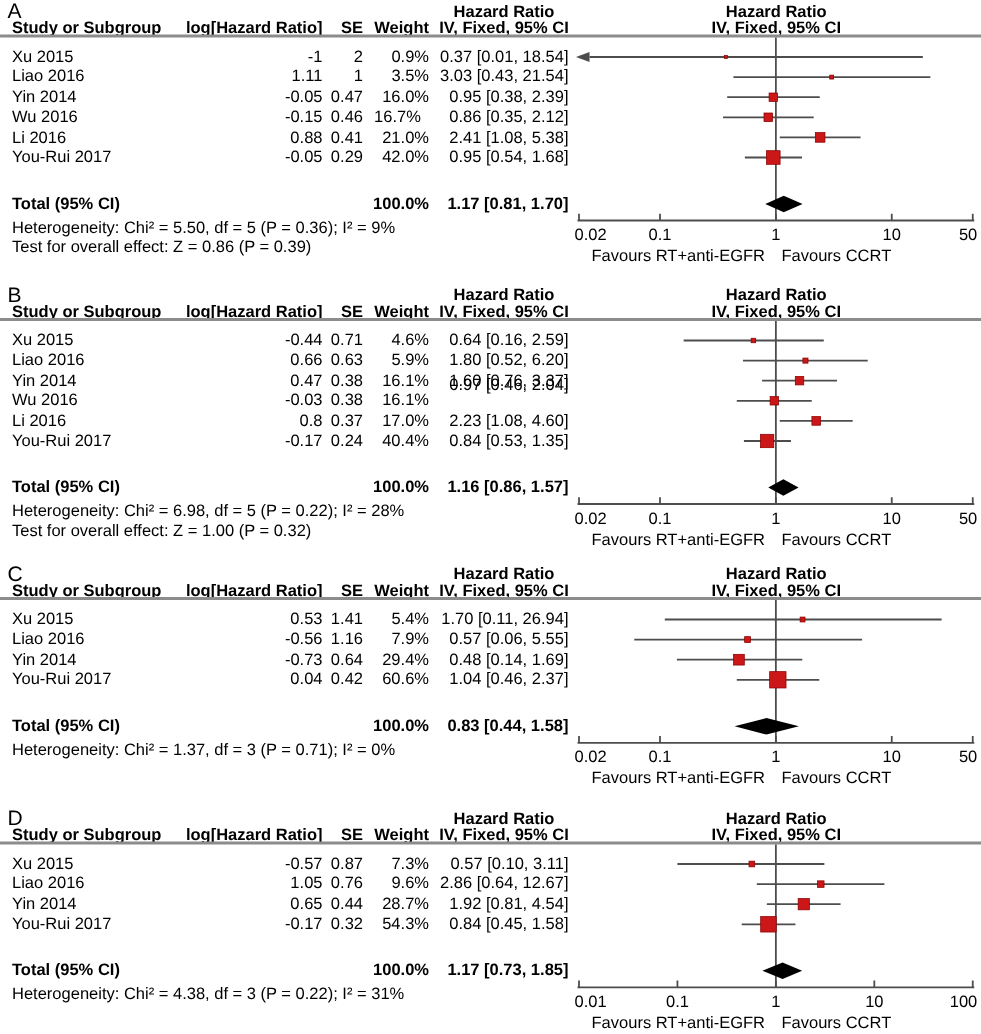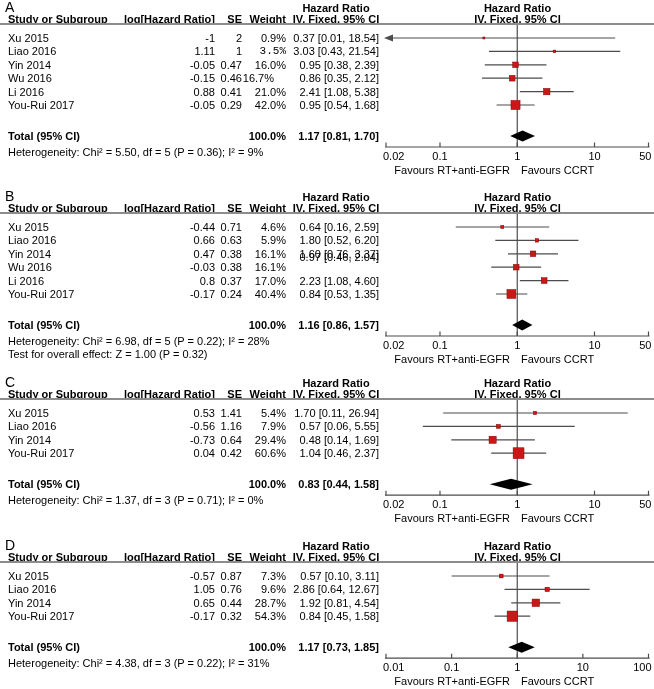--- a/index.html
+++ b/index.html
@@ -33,46 +33,47 @@
       <div class="abs b c" style="left: 454px; top: 11px; width: 127px;">IV, Fixed, 95% CI</div>
       <div class="rule" style="top: 21px;"></div>
       <div class="abs" style="left: 8px; top: 30px;">Xu 2015</div>
       <div class="abs r" style="left: 115px; top: 30px; width: 100px;">-1</div>
       <div class="abs r" style="left: 200px; top: 30px; width: 42px;">2</div>
       <div class="abs r" style="left: 244px; top: 30px; width: 42px;">0.9%</div>
       <div class="abs r" style="left: 286px; top: 30px; width: 93px;">0.37 [0.01, 18.54]</div>
       <div class="abs" style="left: 8px; top: 43.4px;">Liao 2016</div>
       <div class="abs r" style="left: 115px; top: 43.4px; width: 100px;">1.11</div>
       <div class="abs r" style="left: 200px; top: 43.4px; width: 42px;">1</div>
-      <div class="abs r" style="left: 244px; top: 43.4px; width: 42px; font-family: Liberation Mono, monospace;">3.5%</div>
+      <div class="abs r" style="left: 244px; top: 43.4px; width: 42px;">3.5%</div>
       <div class="abs r" style="left: 286px; top: 43.4px; width: 93px;">3.03 [0.43, 21.54]</div>
       <div class="abs" style="left: 8px; top: 56.8px;">Yin 2014</div>
       <div class="abs r" style="left: 115px; top: 56.8px; width: 100px;">-0.05</div>
       <div class="abs r" style="left: 200px; top: 56.8px; width: 42px;">0.47</div>
       <div class="abs r" style="left: 244px; top: 56.8px; width: 42px;">16.0%</div>
       <div class="abs r" style="left: 286px; top: 56.8px; width: 93px;">0.95 [0.38, 2.39]</div>
       <div class="abs" style="left: 8px; top: 70.2px;">Wu 2016</div>
       <div class="abs r" style="left: 115px; top: 70.2px; width: 100px;">-0.15</div>
       <div class="abs r" style="left: 200px; top: 70.2px; width: 42px;">0.46</div>
-      <div class="abs r" style="left: 232px; top: 70.2px; width: 42px;">16.7%</div>
+      <div class="abs r" style="left: 244px; top: 70.2px; width: 42px; text-align: center;">16.7%</div>
       <div class="abs r" style="left: 286px; top: 70.2px; width: 93px;">0.86 [0.35, 2.12]</div>
       <div class="abs" style="left: 8px; top: 83.6px;">Li 2016</div>
       <div class="abs r" style="left: 115px; top: 83.6px; width: 100px;">0.88</div>
       <div class="abs r" style="left: 200px; top: 83.6px; width: 42px;">0.41</div>
       <div class="abs r" style="left: 244px; top: 83.6px; width: 42px;">21.0%</div>
       <div class="abs r" style="left: 286px; top: 83.6px; width: 93px;">2.41 [1.08, 5.38]</div>
       <div class="abs" style="left: 8px; top: 97px;">You-Rui 2017</div>
       <div class="abs r" style="left: 115px; top: 97px; width: 100px;">-0.05</div>
       <div class="abs r" style="left: 200px; top: 97px; width: 42px;">0.29</div>
       <div class="abs r" style="left: 244px; top: 97px; width: 42px;">42.0%</div>
       <div class="abs r" style="left: 286px; top: 97px; width: 93px;">0.95 [0.54, 1.68]</div>
       <div class="abs b" style="left: 8px; top: 128px;">Total (95% CI)</div>
       <div class="abs b r" style="left: 244px; top: 128px; width: 42px;">100.0%</div>
       <div class="abs b r" style="left: 286px; top: 128px; width: 93px;">1.17 [0.81, 1.70]</div>
       <div class="abs" style="left: 8px; top: 143.5px;">Heterogeneity: Chi² = 5.50, df = 5 (P = 0.36); I² = 9%</div>
+      <div class="abs" style="left: 8px; top: 157px;">Test for overall effect: Z = 0.86 (P = 0.39)</div>
       <svg class="plot" width="654" height="188">
         <line x1="517.25" y1="23" x2="517.25" y2="145" stroke="#4d4d4d" stroke-width="1.2"></line>
         <line x1="393" y1="36" x2="615.2148855557103" y2="36" stroke="#4d4d4d" stroke-width="1.2"></line>
         <polygon points="384,36 393,32.6 393,39.4" fill="#4d4d4d"></polygon>
         <rect x="482.8924224256062" y="35" width="2" height="2" fill="#CC1719" stroke="#8B0000" stroke-width="0.5"></rect>
         <line x1="488.93445288474635" y1="49.4" x2="620.2468142710945" y2="49.4" stroke="#4d4d4d" stroke-width="1.2"></line>
         <rect x="553.1331571787711" y="48.090419914629116" width="2.619160170741759" height="2.619160170741759" fill="#CC1719" stroke="#8B0000" stroke-width="0.5"></rect>
         <line x1="484.78715321442746" y1="62.8" x2="546.4822550561172" y2="62.8" stroke="#4d4d4d" stroke-width="1.2"></line>
         <rect x="512.7290886252396" y="60" width="5.6" height="5.6" fill="#CC1719" stroke="#8B0000" stroke-width="0.5"></rect>
         <line x1="482.0280307914188" y1="76.2" x2="542.4603225116313" y2="76.2" stroke="#4d4d4d" stroke-width="1.2"></line>

